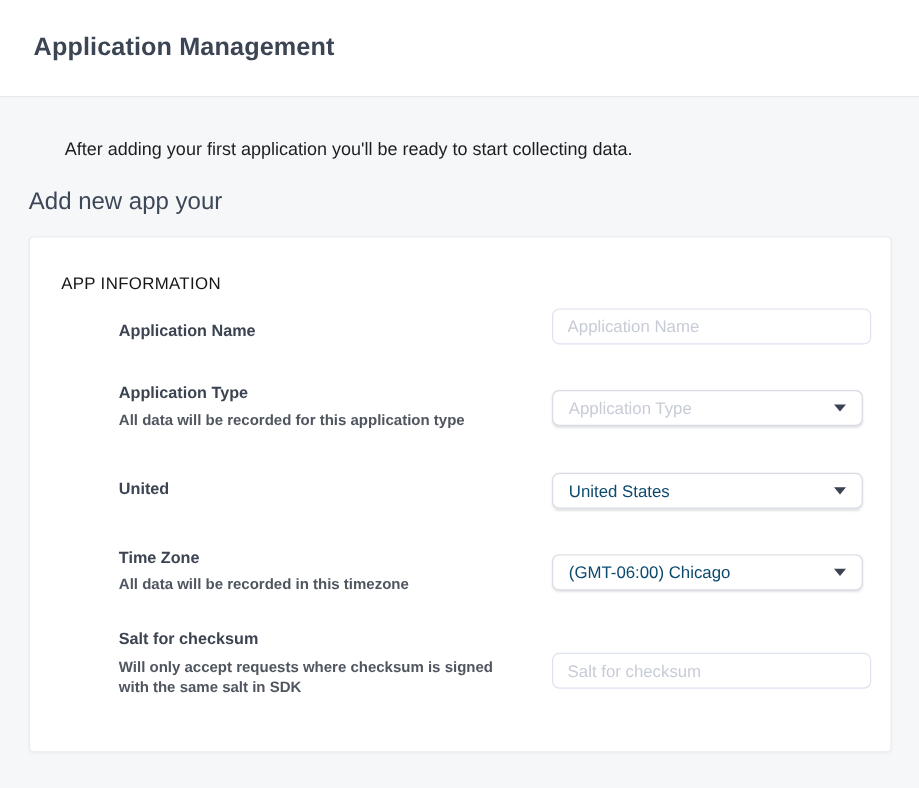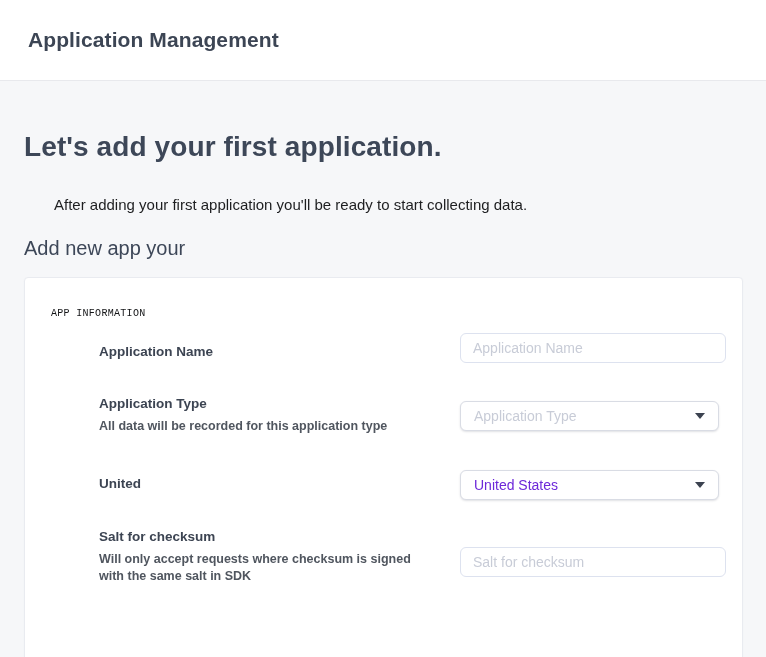--- a/index.html
+++ b/index.html
@@ -53,25 +53,24 @@
     margin-top: 19px;
     width: 719px;
     height: 430px;
     background: #ffffff;
     border: 1px solid #e9ebf0;
     border-radius: 4px;
     box-shadow: 0 1px 2px rgba(80,90,110,0.04);
     padding: 31px 16px 0 26px;
   }
   .card-section-title {
-    font-size: 10px;
+    font-size: 14px;
     line-height: 1;
     color: #141517;
     letter-spacing: 0.3px;
-    font-family: Liberation Mono, monospace;
   }
   
   .form-row {
     display: flex;
     align-items: center;
     margin-bottom: 34px;
     margin-left: 48px;
   }
   .form-row.first { margin-top: 14px; }
   .form-row.last { margin-top: 39px; margin-bottom: 0; }
@@ -114,40 +113,39 @@
     border: 1px solid #d9dce4;
     border-radius: 6px;
     background: #ffffff;
     box-shadow: 0 1px 2px rgba(60,70,90,0.16);
     display: flex;
     align-items: center;
     justify-content: space-between;
     padding: 0 13px;
     cursor: pointer;
   }
-  .dropdown-text { font-size: 14px; color: #6d28d9; }
+  .dropdown-text { font-size: 14px; color: #0c4a6e; }
   .dropdown-text.placeholder { color: #c8ccd7; }
   .caret {
     width: 0; height: 0;
     border-left: 5.5px solid transparent;
     border-right: 5.5px solid transparent;
     border-top: 6.5px solid #3b4250;
     margin-left: 8px;
     flex: 0 0 auto;
   }
 </style>
 </head>
 <body>
 
 <header class="topbar">
   <div class="topbar-title">Application Management</div>
 </header>
 
 <main class="content">
-  <h1 class="hero-title">Let's add your first application.</h1>
   <p class="hero-sub">After adding your first application you'll be ready to start collecting data.</p>
   <h2 class="section-heading">Add new app your</h2>
 
   <section class="card">
     <div class="card-section-title">APP INFORMATION</div>
 
     <div class="form-row first single">
       <div class="label-col">
         <div class="field-label">Application Name</div>
       </div>
@@ -168,20 +166,30 @@
     <div class="form-row">
       <div class="label-col">
         <div class="field-label">United</div>
       </div>
       <div class="dropdown">
         <span class="dropdown-text">United States</span>
         <span class="caret"></span>
       </div>
     </div>
 
+    <div class="form-row">
+      <div class="label-col">
+        <div class="field-label">Time Zone</div>
+        <div class="field-desc">All data will be recorded in this timezone</div>
+      </div>
+      <div class="dropdown">
+        <span class="dropdown-text">(GMT-06:00) Chicago</span>
+        <span class="caret"></span>
+      </div>
+    </div>
 
     <div class="form-row last">
       <div class="label-col">
         <div class="field-label">Salt for checksum</div>
         <div class="field-desc">Will only accept requests where checksum is signed
 with the same salt in SDK</div>
       </div>
       <input class="text-input" type="text" placeholder="Salt for checksum" style="">
     </div>
   </section>

